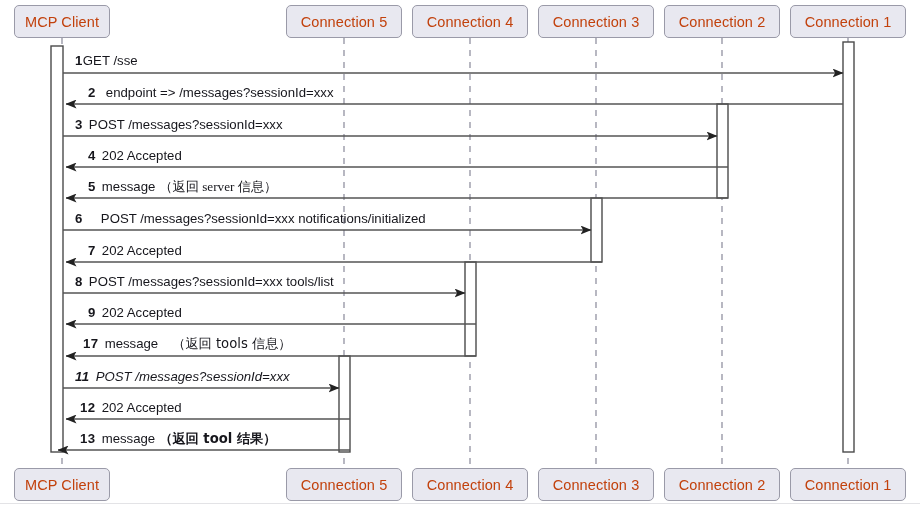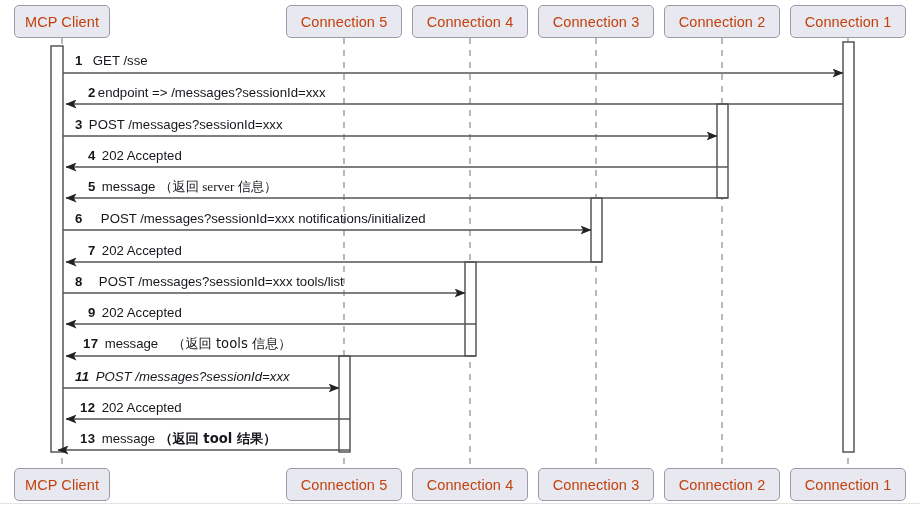--- a/index.html
+++ b/index.html
@@ -142,28 +142,28 @@
         <span>Connection 3</span>
       </div>
       <div class="actor-box" style="left: 664px; top: 468px; width: 116px;">
         <span>Connection 2</span>
       </div>
       <div class="actor-box" style="left: 790px; top: 468px; width: 116px;">
         <span>Connection 1</span>
       </div>
     </div>
   <div id="labels">
-      <div class="msg-label" style="left: 75px; top: 54px;"><span class="seq-num">1</span><span style="margin-left: 10px;">GET /sse</span></div>
-      <div class="msg-label" style="left: 88px; top: 86px;"><span class="seq-num">2</span><span style="margin-left: 2px; text-align: center;">endpoint =&gt; /messages?sessionId=xxx</span></div>
+      <div class="msg-label" style="left: 75px; top: 54px;"><span class="seq-num">1</span><span style="margin-left: 0;">GET /sse</span></div>
+      <div class="msg-label" style="left: 88px; top: 86px;"><span class="seq-num">2</span><span style="margin-left: 10px; text-align: center;">endpoint =&gt; /messages?sessionId=xxx</span></div>
       <div class="msg-label" style="left: 75px; top: 118px;"><span class="seq-num">3</span><span style="margin-left: 6px;">POST /messages?sessionId=xxx</span></div>
       <div class="msg-label" style="left: 88px; top: 149px;"><span class="seq-num">4</span><span style="margin-left: 6px;">202 Accepted</span></div>
       <div class="msg-label" style="left: 88px; top: 180px;"><span class="seq-num">5</span><span style="margin-left: 6px;">message</span><span class="cjk" style="margin-left: 4px; font-family: Liberation Serif, serif;">（返回 server 信息）</span></div>
       <div class="msg-label" style="left: 75px; top: 212px;"><span class="seq-num">6</span><span style="margin-left: 18px;">POST /messages?sessionId=xxx notifications/initialized</span></div>
       <div class="msg-label" style="left: 88px; top: 244px;"><span class="seq-num">7</span><span style="margin-left: 6px;">202 Accepted</span></div>
-      <div class="msg-label" style="left: 75px; top: 275px;"><span class="seq-num">8</span><span style="margin-left: 16px;">POST /messages?sessionId=xxx tools/list</span></div>
+      <div class="msg-label" style="left: 75px; top: 275px;"><span class="seq-num">8</span><span style="margin-left: 6px;">POST /messages?sessionId=xxx tools/list</span></div>
       <div class="msg-label" style="left: 88px; top: 306px;"><span class="seq-num">9</span><span style="margin-left: 6px;">202 Accepted</span></div>
       <div class="msg-label" style="left: 83px; top: 337px;"><span class="seq-num">17</span><span style="margin-left: 6px;">message</span><span class="cjk" style="margin-left: 14px;">（返回 tools 信息）</span></div>
       <div class="msg-label" style="left: 75px; top: 370px; font-style: italic;"><span class="seq-num">11</span><span style="margin-left: 6px;">POST /messages?sessionId=xxx</span></div>
       <div class="msg-label" style="left: 80px; top: 401px;"><span class="seq-num">12</span><span style="margin-left: 6px;">202 Accepted</span></div>
       <div class="msg-label" style="left: 80px; top: 432px;"><span class="seq-num">13</span><span style="margin-left: 6px;">message</span><span class="cjk" style="margin-left: 4px; font-weight: bold;">（返回 tool 结果）</span></div>
     </div>
   <div class="bottom-rule" style="top:503px"></div>
 </div>
 
 </body></html>

